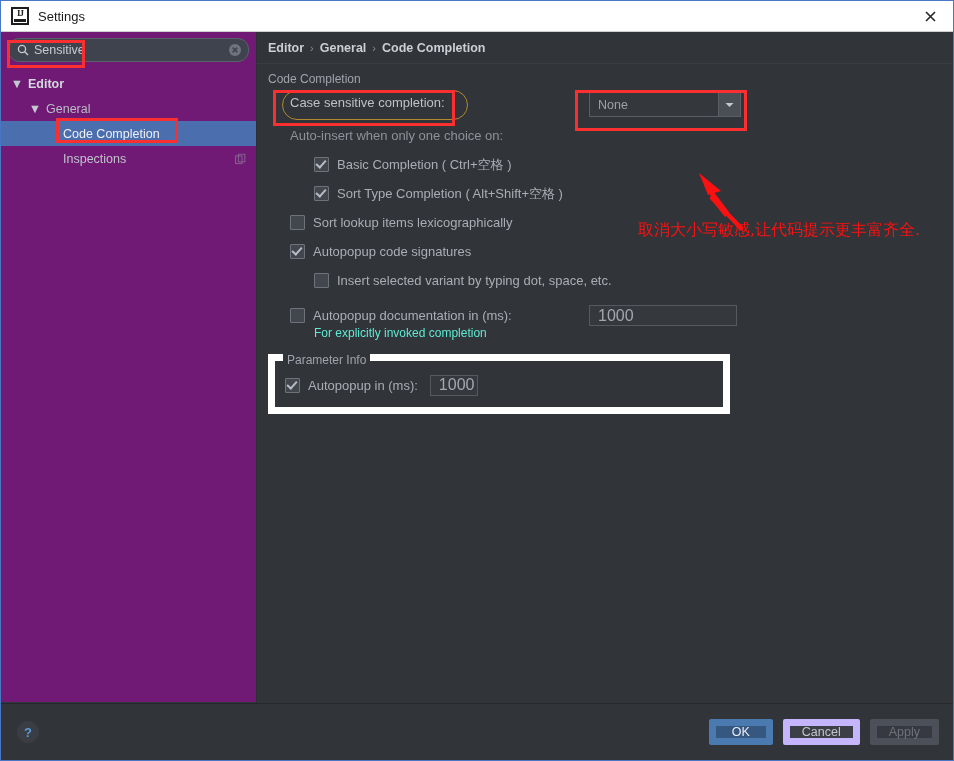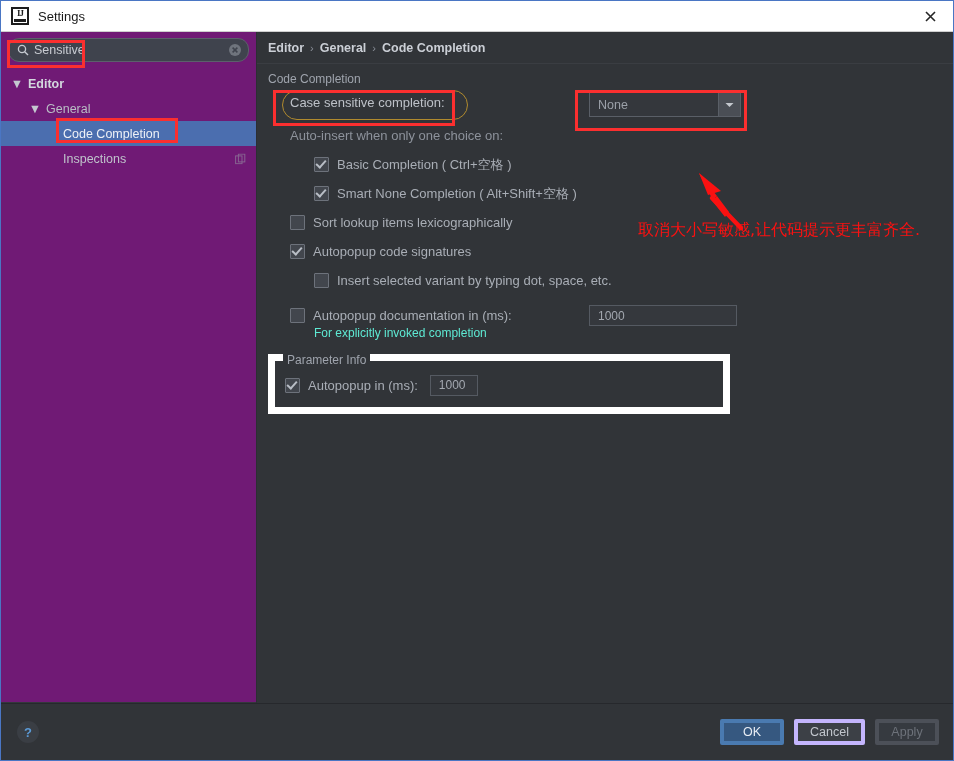--- a/index.html
+++ b/index.html
@@ -165,21 +165,21 @@
     transform: rotate(42deg);
   }
   .sub-note {
     font-size: 12px; color: #5eead4;
     padding-left: 46px; margin-top: -4px; margin-bottom: 6px;
   }
   .txtfield {
     height: 21px; width: 148px;
     border: 1px solid #555a62;
     background: #35383d;
-    color: #a3a8b0; font-size: 12px;
+    color: #a3a8b0; font-size: 16px;
     display: flex; align-items: center;
     padding-left: 8px;
     box-sizing: border-box;
   }
   .txtfield.small { width: 48px; }
   
   #case-row { position: relative; height: 32px; }
   #case-label {
     position: absolute; left: 22px; top: 6px;
     font-size: 13px; color: #bdc1c8;
@@ -262,21 +262,21 @@
     width: 22px; height: 22px; border-radius: 50%;
     background: #3a3e44;
     display: flex; align-items: center; justify-content: center;
     color: #5b9ad6; font-size: 13px; font-weight: bold;
     cursor: pointer;
   }
   #footer-spacer { flex: 1; }
   .btn {
     min-width: 64px; height: 26px;
     margin-left: 10px;
-    border: 4px solid #c4b5fd;
+    border: 7px solid #c4b5fd;
     background: #3c4046;
     color: #c2c6cd;
     font-size: 12.5px;
     display: flex; align-items: center; justify-content: center;
     border-radius: 2px;
     cursor: pointer;
     padding: 0 12px;
     box-sizing: border-box;
   }
   .btn.primary {
@@ -387,21 +387,21 @@
           <span>Auto-insert when only one choice on:</span>
         </div>
 
         <div class="row indent2">
           <span class="chk checked"></span>
           <span>Basic Completion ( Ctrl+空格 )</span>
         </div>
 
         <div class="row indent2">
           <span class="chk checked"></span>
-          <span>Smart None Completion ( Alt+Shift+空格 )</span>
+          <span>Sort Type Completion ( Alt+Shift+空格 )</span>
         </div>
 
         <div class="row indent1">
           <span class="chk"></span>
           <span>Sort lookup items lexicographically</span>
         </div>
 
         <div class="row indent1">
           <span class="chk checked"></span>
           <span>Autopopup code signatures</span>

